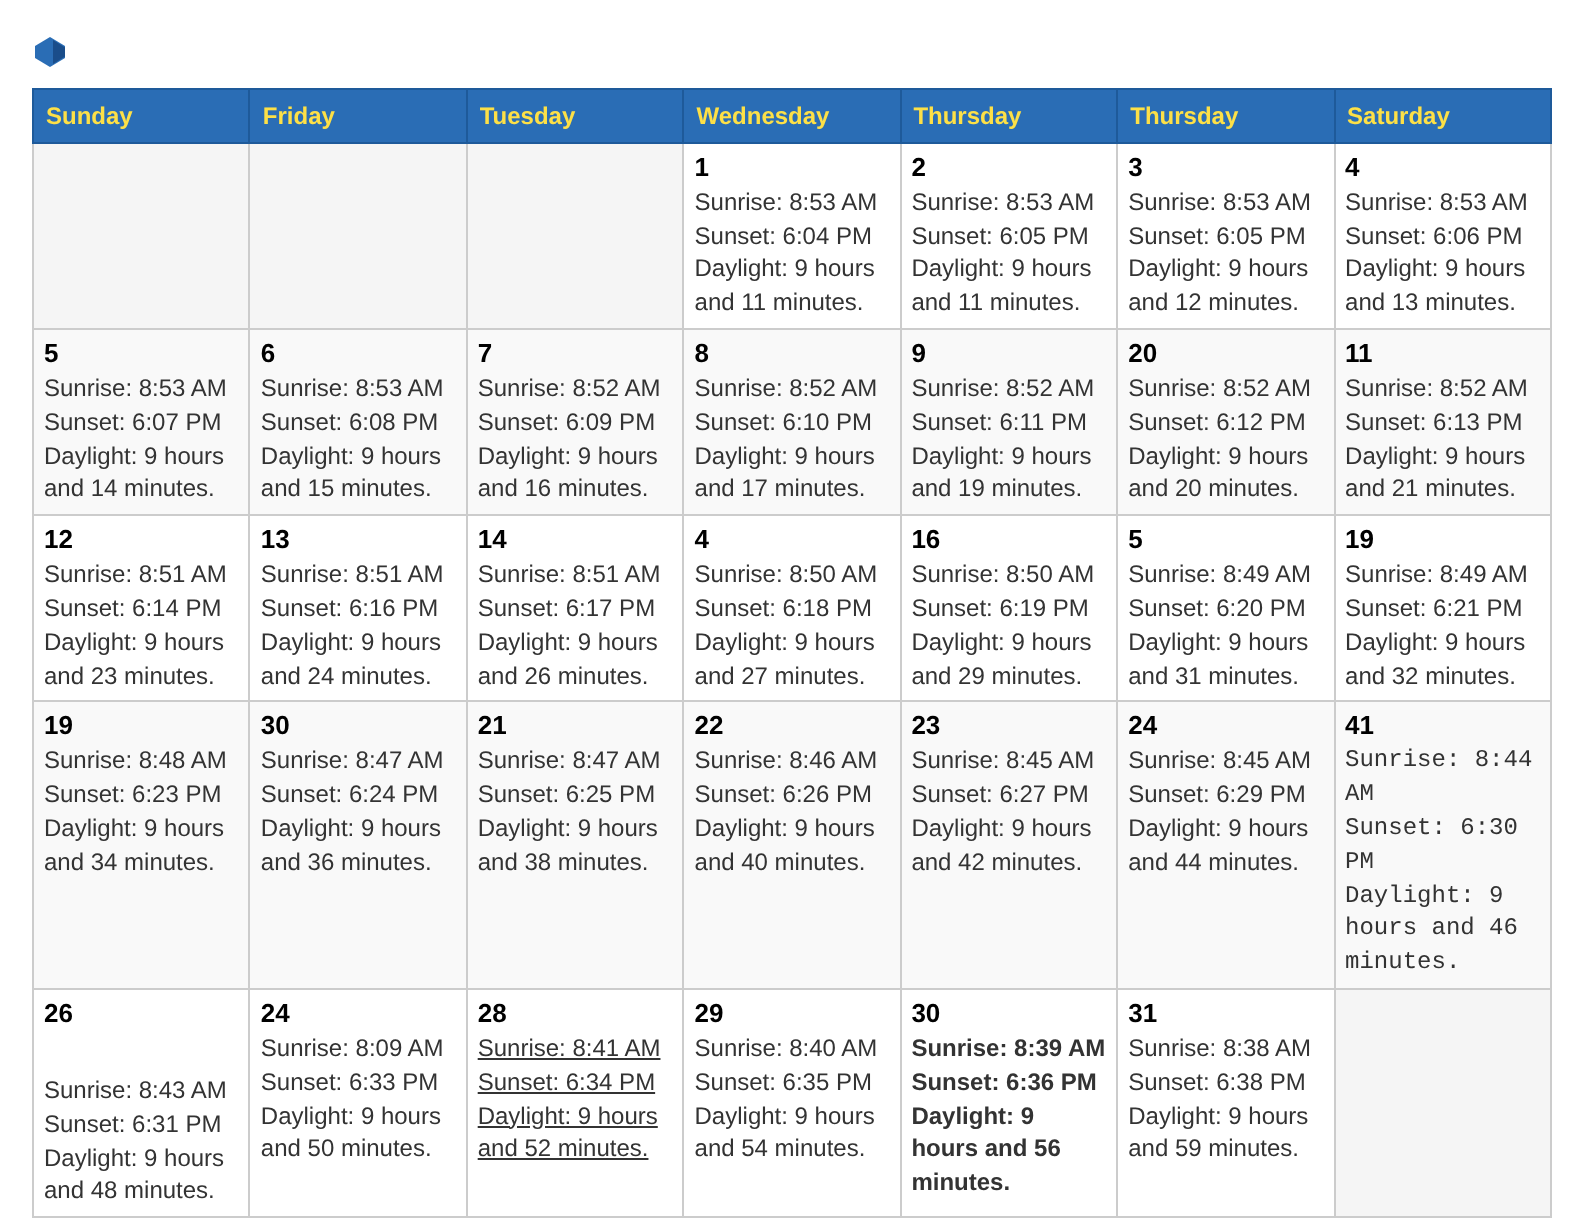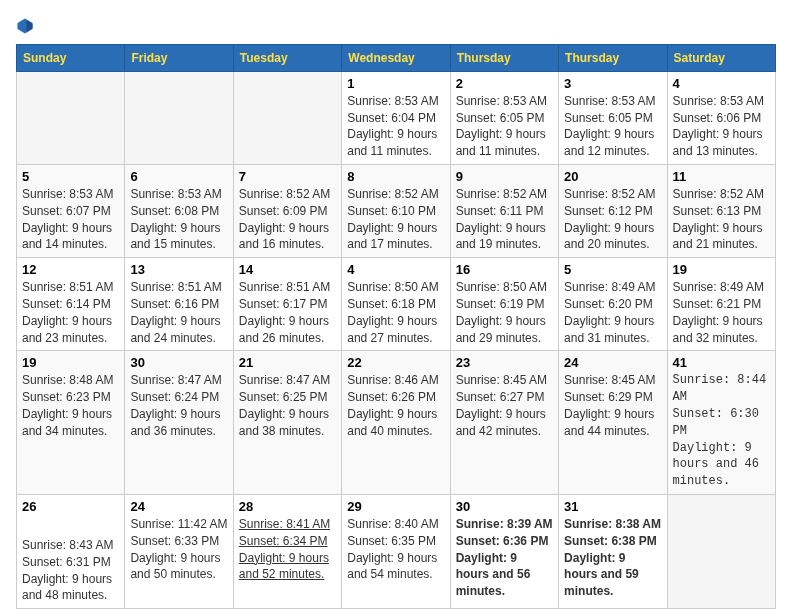--- a/index.html
+++ b/index.html
@@ -284,21 +284,21 @@
       </tr>
       <tr>
         <td>
           <span class="day-num">26</span>
           <div class="cell-text" style="white-space: pre-line; margin-top: 23px;">Sunrise: 8:43 AM
 Sunset: 6:31 PM
 Daylight: 9 hours and 48 minutes.</div>
         </td>
         <td>
           <span class="day-num">24</span>
-          <div class="cell-text" style="white-space: pre-line;">Sunrise: 11:42 AM
+          <div class="cell-text" style="white-space: pre-line;">Sunrise: 8:09 AM
 Sunset: 6:33 PM
 Daylight: 9 hours and 50 minutes.</div>
         </td>
         <td>
           <span class="day-num">28</span>
           <div class="cell-text" style="white-space: pre-line; text-decoration: underline;">Sunrise: 8:41 AM
 Sunset: 6:34 PM
 Daylight: 9 hours and 52 minutes.</div>
         </td>
         <td>
@@ -308,20 +308,20 @@
 Daylight: 9 hours and 54 minutes.</div>
         </td>
         <td>
           <span class="day-num">30</span>
           <div class="cell-text" style="white-space: pre-line; font-weight: bold;">Sunrise: 8:39 AM
 Sunset: 6:36 PM
 Daylight: 9 hours and 56 minutes.</div>
         </td>
         <td>
           <span class="day-num">31</span>
-          <div class="cell-text" style="white-space: pre-line; font-weight: bold;">Sunrise: 8:38 AM
+          <div class="cell-text" style="white-space: pre-line;">Sunrise: 8:38 AM
 Sunset: 6:38 PM
 Daylight: 9 hours and 59 minutes.</div>
         </td>
         <td class="empty"></td>
       </tr>
     </tbody>
 </table>
 
 </body></html>

